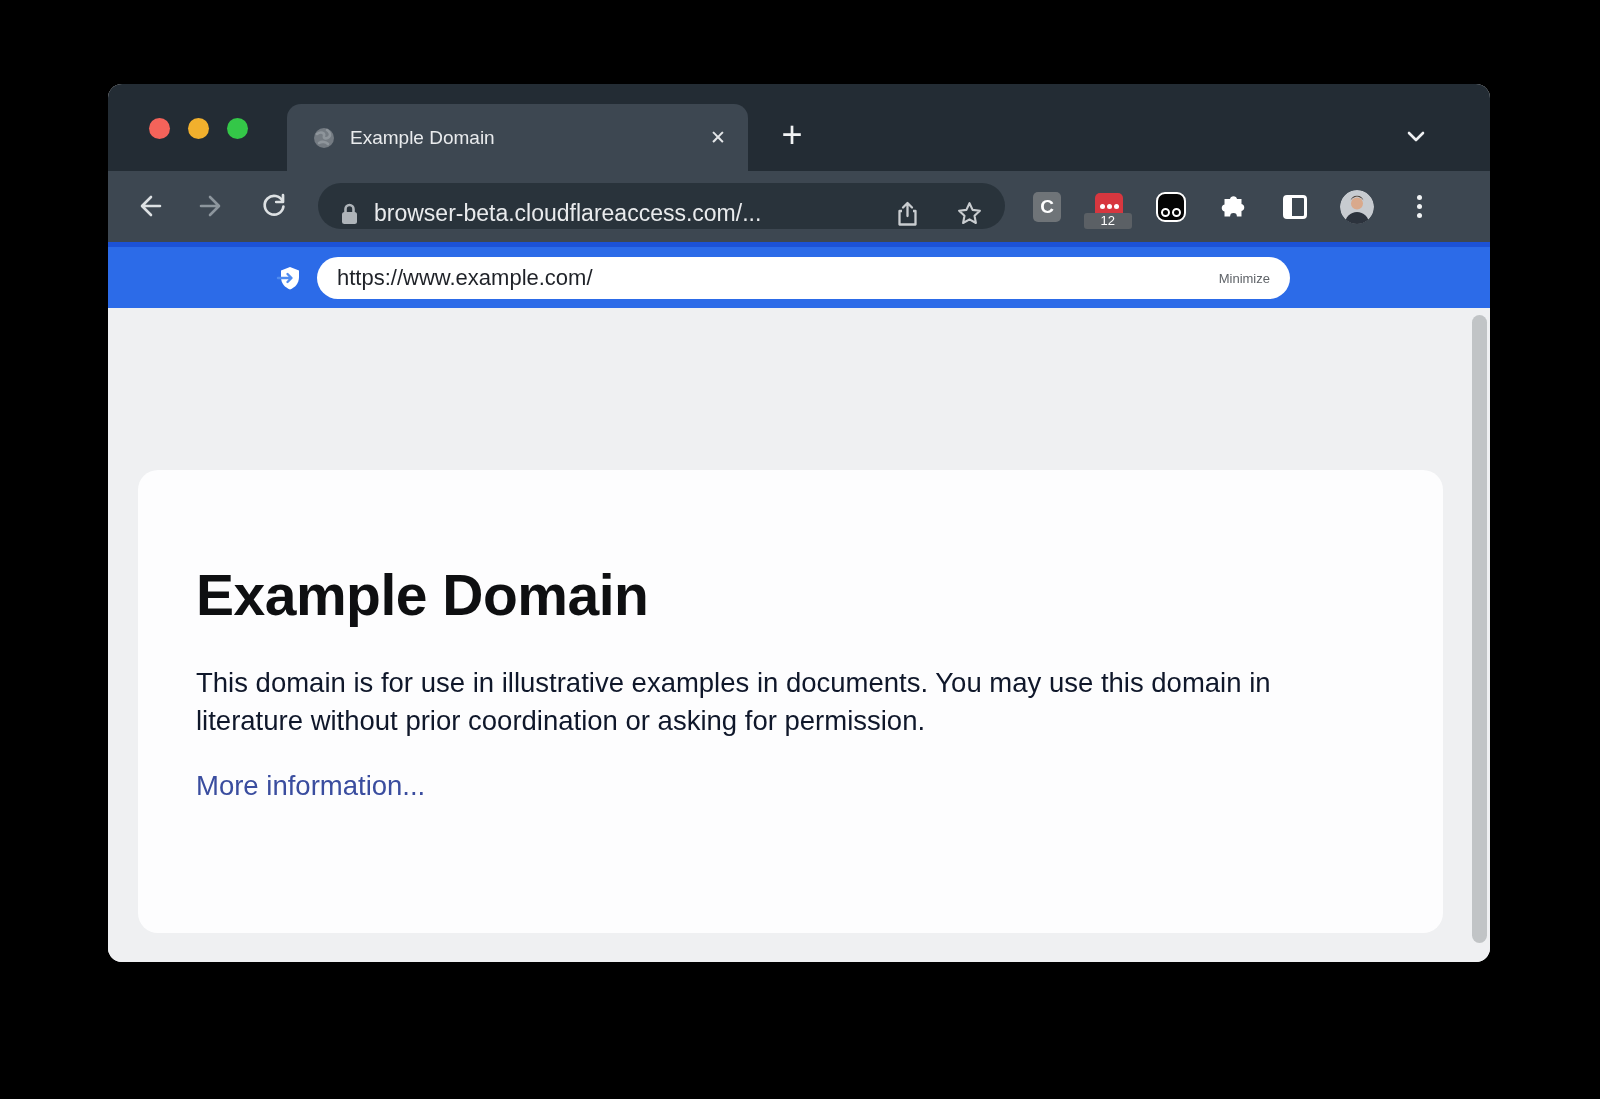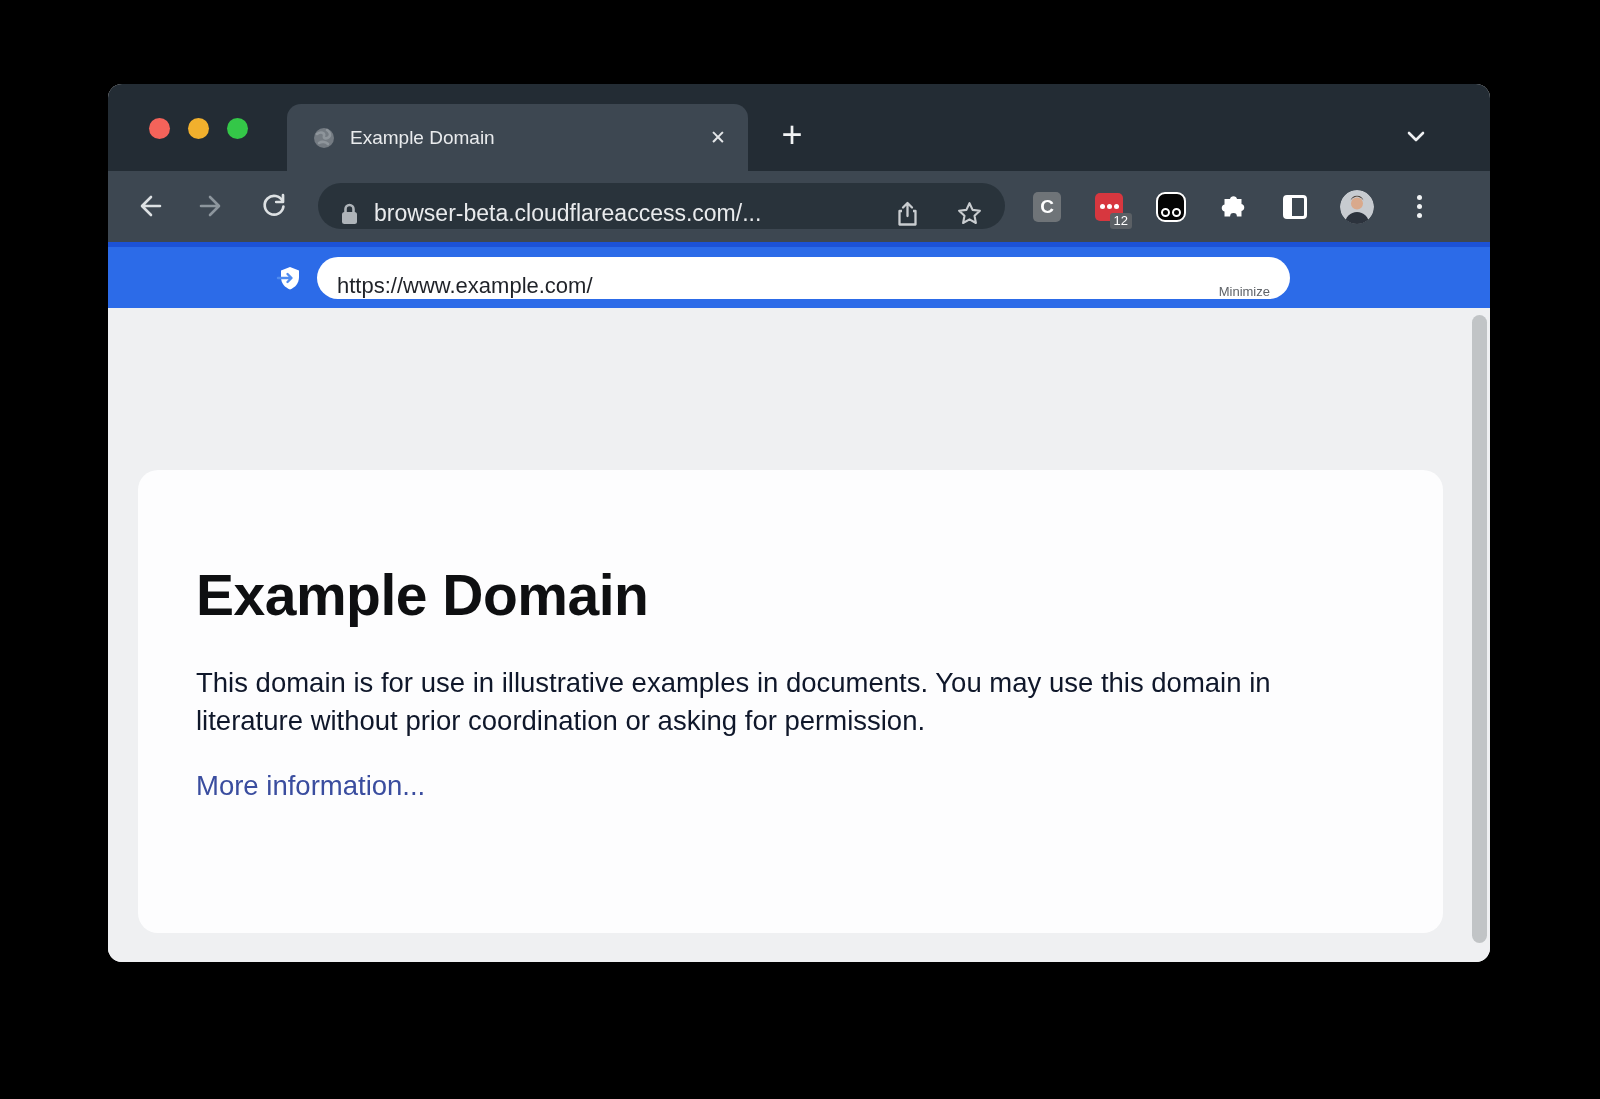--- a/index.html
+++ b/index.html
@@ -45,39 +45,39 @@
   .omni-url{color:#e9ebed;font-size:23px;margin-left:15px;margin-right:auto;white-space:nowrap;}
   .ext-row{position:absolute;left:922px;top:0;height:71px;display:flex;align-items:center;gap:28px;}
   .ext-slot{width:34px;height:40px;display:flex;align-items:center;justify-content:center;position:relative;}
   .ext-c{width:28px;height:30px;background:#6f7478;border-radius:5px;color:#fff;
     font-size:19px;font-weight:bold;display:flex;align-items:center;justify-content:center;}
   .ext-red{width:28px;height:28px;background:#d7373f;border-radius:5px;display:flex;
     align-items:center;justify-content:center;gap:2px;padding-top:0;}
   .ext-red i{width:5px;height:5px;background:#fff;border-radius:50%;display:block;}
   .ext-badge{
     position:absolute;right:-6px;bottom:-2px;background:#5b6065;color:#fff;font-size:13px;
-    padding:1px 4px;border-radius:3px;line-height:14px;
+    padding:1px 17px;border-radius:3px;line-height:14px;
   }
   .ext-black{width:30px;height:30px;background:#050505;border:2px solid #fff;border-radius:9px;
     box-sizing:border-box;display:flex;align-items:flex-end;justify-content:center;gap:2px;padding-bottom:3px;}
   .ext-black i{width:9px;height:9px;border:2.5px solid #fff;border-radius:50%;display:block;box-sizing:border-box;}
   .panel-icon{width:24px;height:24px;border:3.5px solid #fff;border-radius:4px;box-sizing:border-box;position:relative;}
   .panel-icon::after{content:"";position:absolute;left:0;top:0;bottom:0;width:6px;background:#fff;}
   .avatar{width:34px;height:34px;border-radius:50%;overflow:hidden;}
   .kebab{display:flex;flex-direction:column;gap:4px;}
   .kebab i{width:5px;height:5px;background:#f1f3f4;border-radius:50%;display:block;}
   
   .accessbar{
     position:absolute;left:0;top:158px;width:100%;height:66px;background:#2c6be8;
     border-top:5px solid #1c52d6;box-sizing:border-box;
   }
   .shield{position:absolute;left:168px;top:17px;width:28px;height:28px;}
   .access-pill{
     position:absolute;left:209px;top:10px;width:973px;height:42px;background:#fff;border-radius:21px;
-    display:flex;align-items:flex-end;box-sizing:border-box;padding:0 20px;
+    display:flex;align-items:center;box-sizing:border-box;padding:0 20px;
   }
   .access-url{color:#1f2228;font-size:22px;margin-right:auto;}
   .minimize{color:#5f6368;font-size:13px;}
   
   .content{position:absolute;left:0;top:224px;width:100%;height:654px;background:#eff0f2;}
   .card{
     position:absolute;left:30px;top:162px;width:1305px;height:463px;background:#fdfdfe;
     border-radius:20px;box-sizing:border-box;padding:92px 60px 0 58px;
   }
   .page-heading{font-size:57px;font-weight:700;color:#0e0f11;letter-spacing:-.5px;margin:0;}

